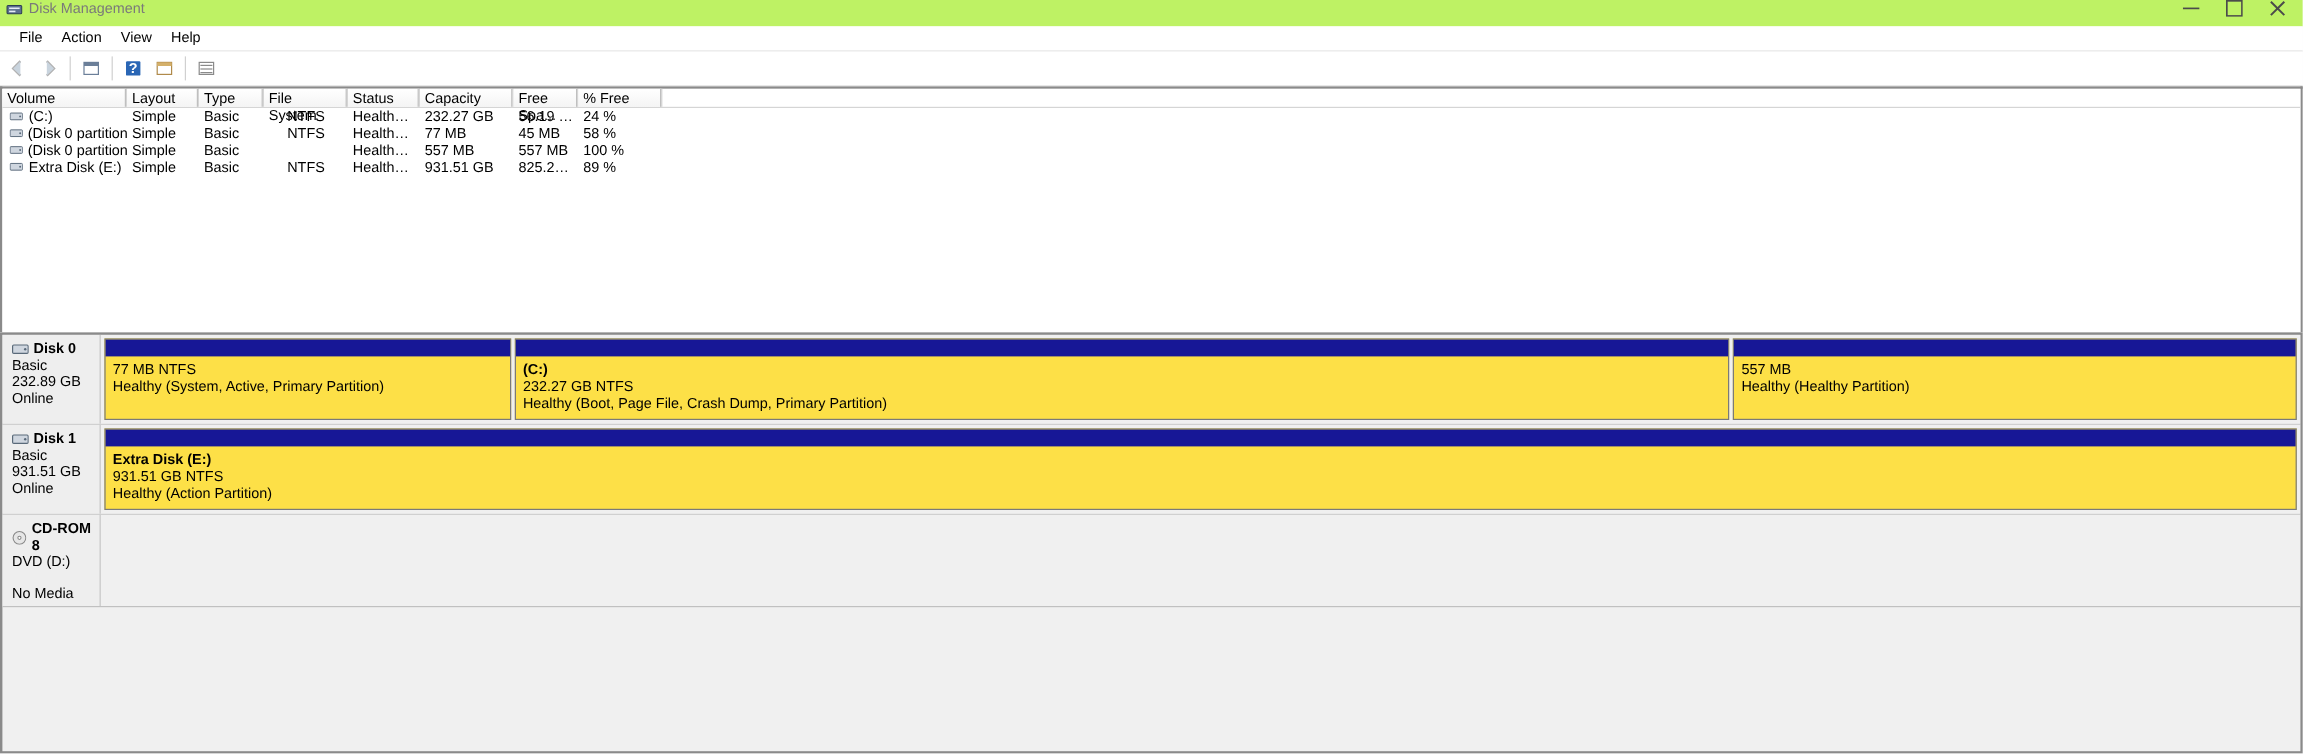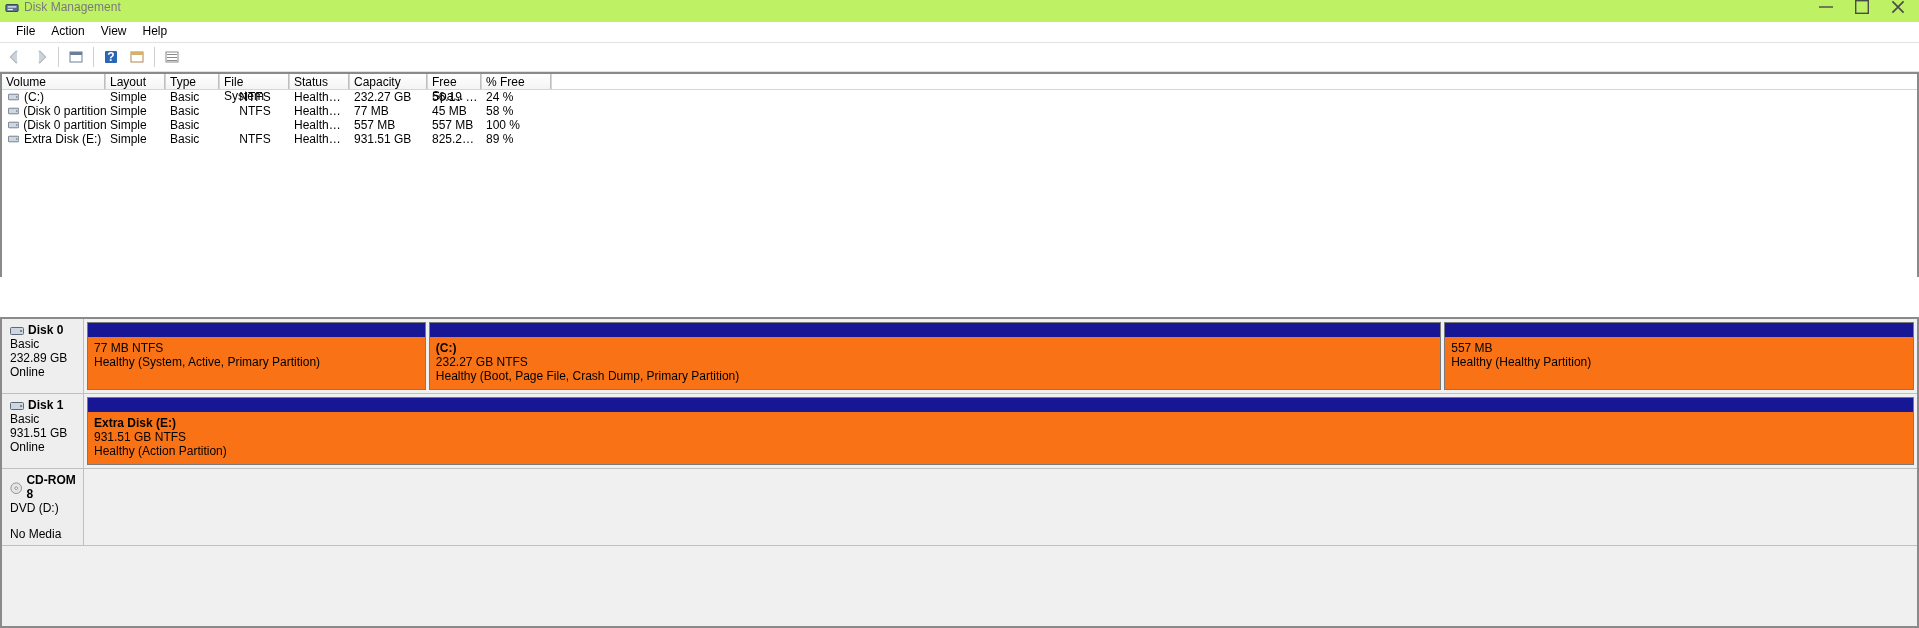--- a/index.html
+++ b/index.html
@@ -39,27 +39,27 @@
   .list-rows { flex:1; background:#fff; overflow:auto;}
   .row { display:flex; height:14px; align-items:center; padding-top:0px;}
   .cell { padding:0 4px; white-space:nowrap; overflow:hidden; text-overflow:ellipsis; }
   .cell.vol{flex:0 0 104px; display:flex; align-items:center; gap:4px; padding-left:6px;}
   .cell.lay{flex:0 0 60px;} .cell.typ{flex:0 0 54px;}
   .cell.fs{flex:0 0 70px;text-align:center;} .cell.sta{flex:0 0 60px;} .cell.cap{flex:0 0 78px;}
   .cell.fre{flex:0 0 54px;} .cell.pct{flex:0 0 70px;}
   .vol-icon { width:12px; height:8px; display:inline-flex; }
 
   
-  .graph-pane { flex:1; display:flex; flex-direction:column; border:2px solid #8a8a8a; border-top-width:2px; background:#f0f0f0; overflow:auto;margin-top:40px;}
+  .graph-pane { flex:1; display:flex; flex-direction:column; border:2px solid #8a8a8a; border-top-width:2px; background:#f0f0f0; overflow:auto;}
   .disk-row { display:flex; min-height:70px; border-bottom:1px solid #c0c0c0; }
   .disk-info { flex:0 0 82px; padding:4px 4px 4px 8px; background:#eeeeee; border-right:1px solid #c0c0c0;}
   .disk-info .dtitle { display:flex; align-items:center; gap:4px; font-weight:bold;}
   .disk-info .dtitle .dicon{ width:14px; height:10px; }
   .part-area { flex:1; padding:3px; display:flex; gap:3px; background:#f0f0f0;}
-  .partition { flex-direction:column; border:1px solid #7a7a7a; background:#f97316; display:flex;}
+  .partition { flex-direction:column; border:1px solid #7a7a7a; background:#fde047; display:flex;}
   .partition .pstrip { height:14px; background:#171796; }
   .partition .pbody { padding:4px 6px 6px 6px; flex:1;}
   .partition .pname { font-weight:bold; }
   
 </style>
 </head>
 <body>
 
 <div class="title-bar">
   <span class="app-icon">

